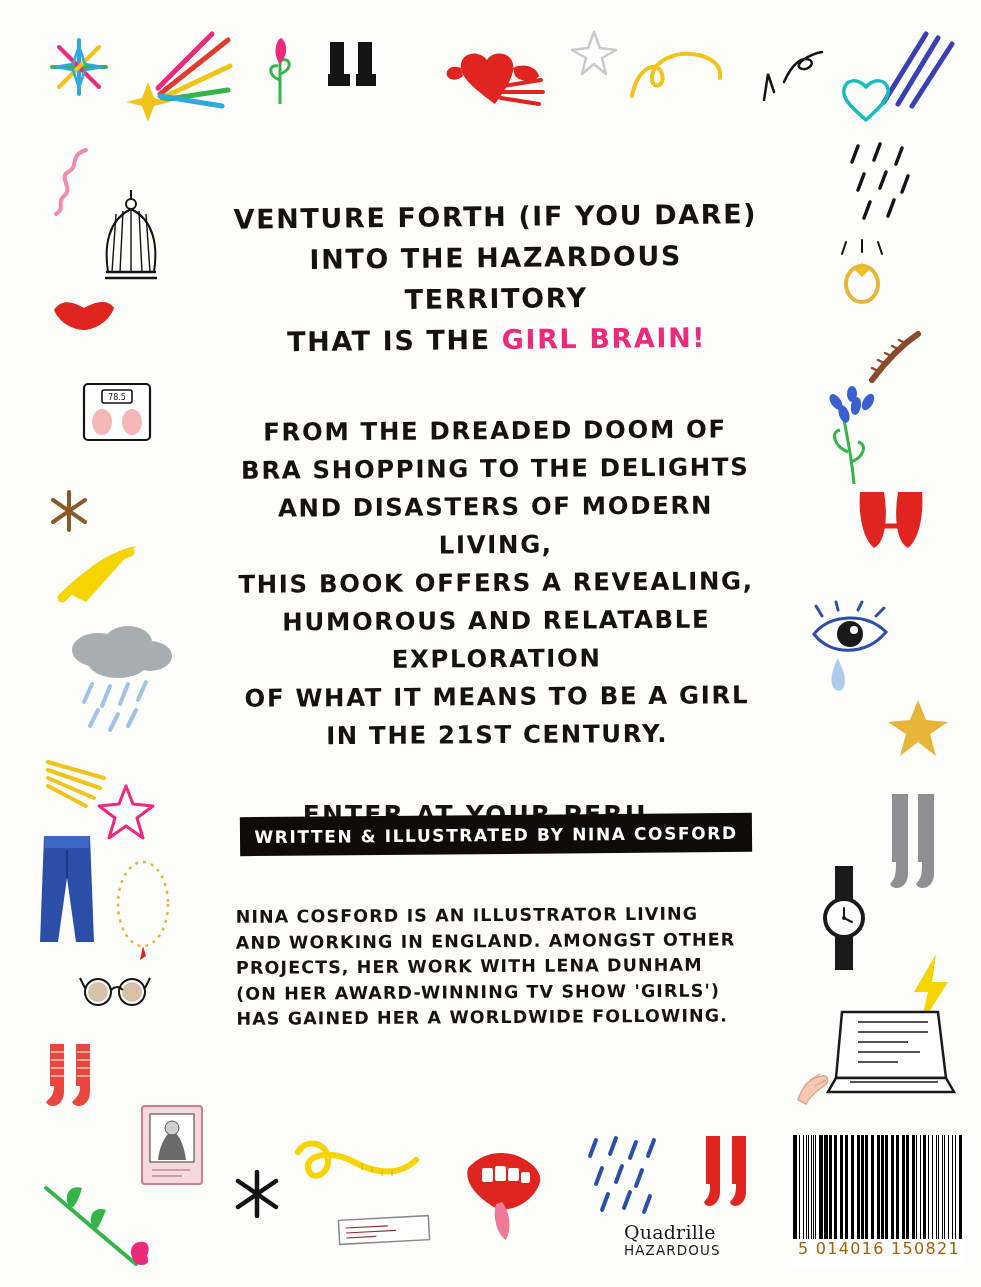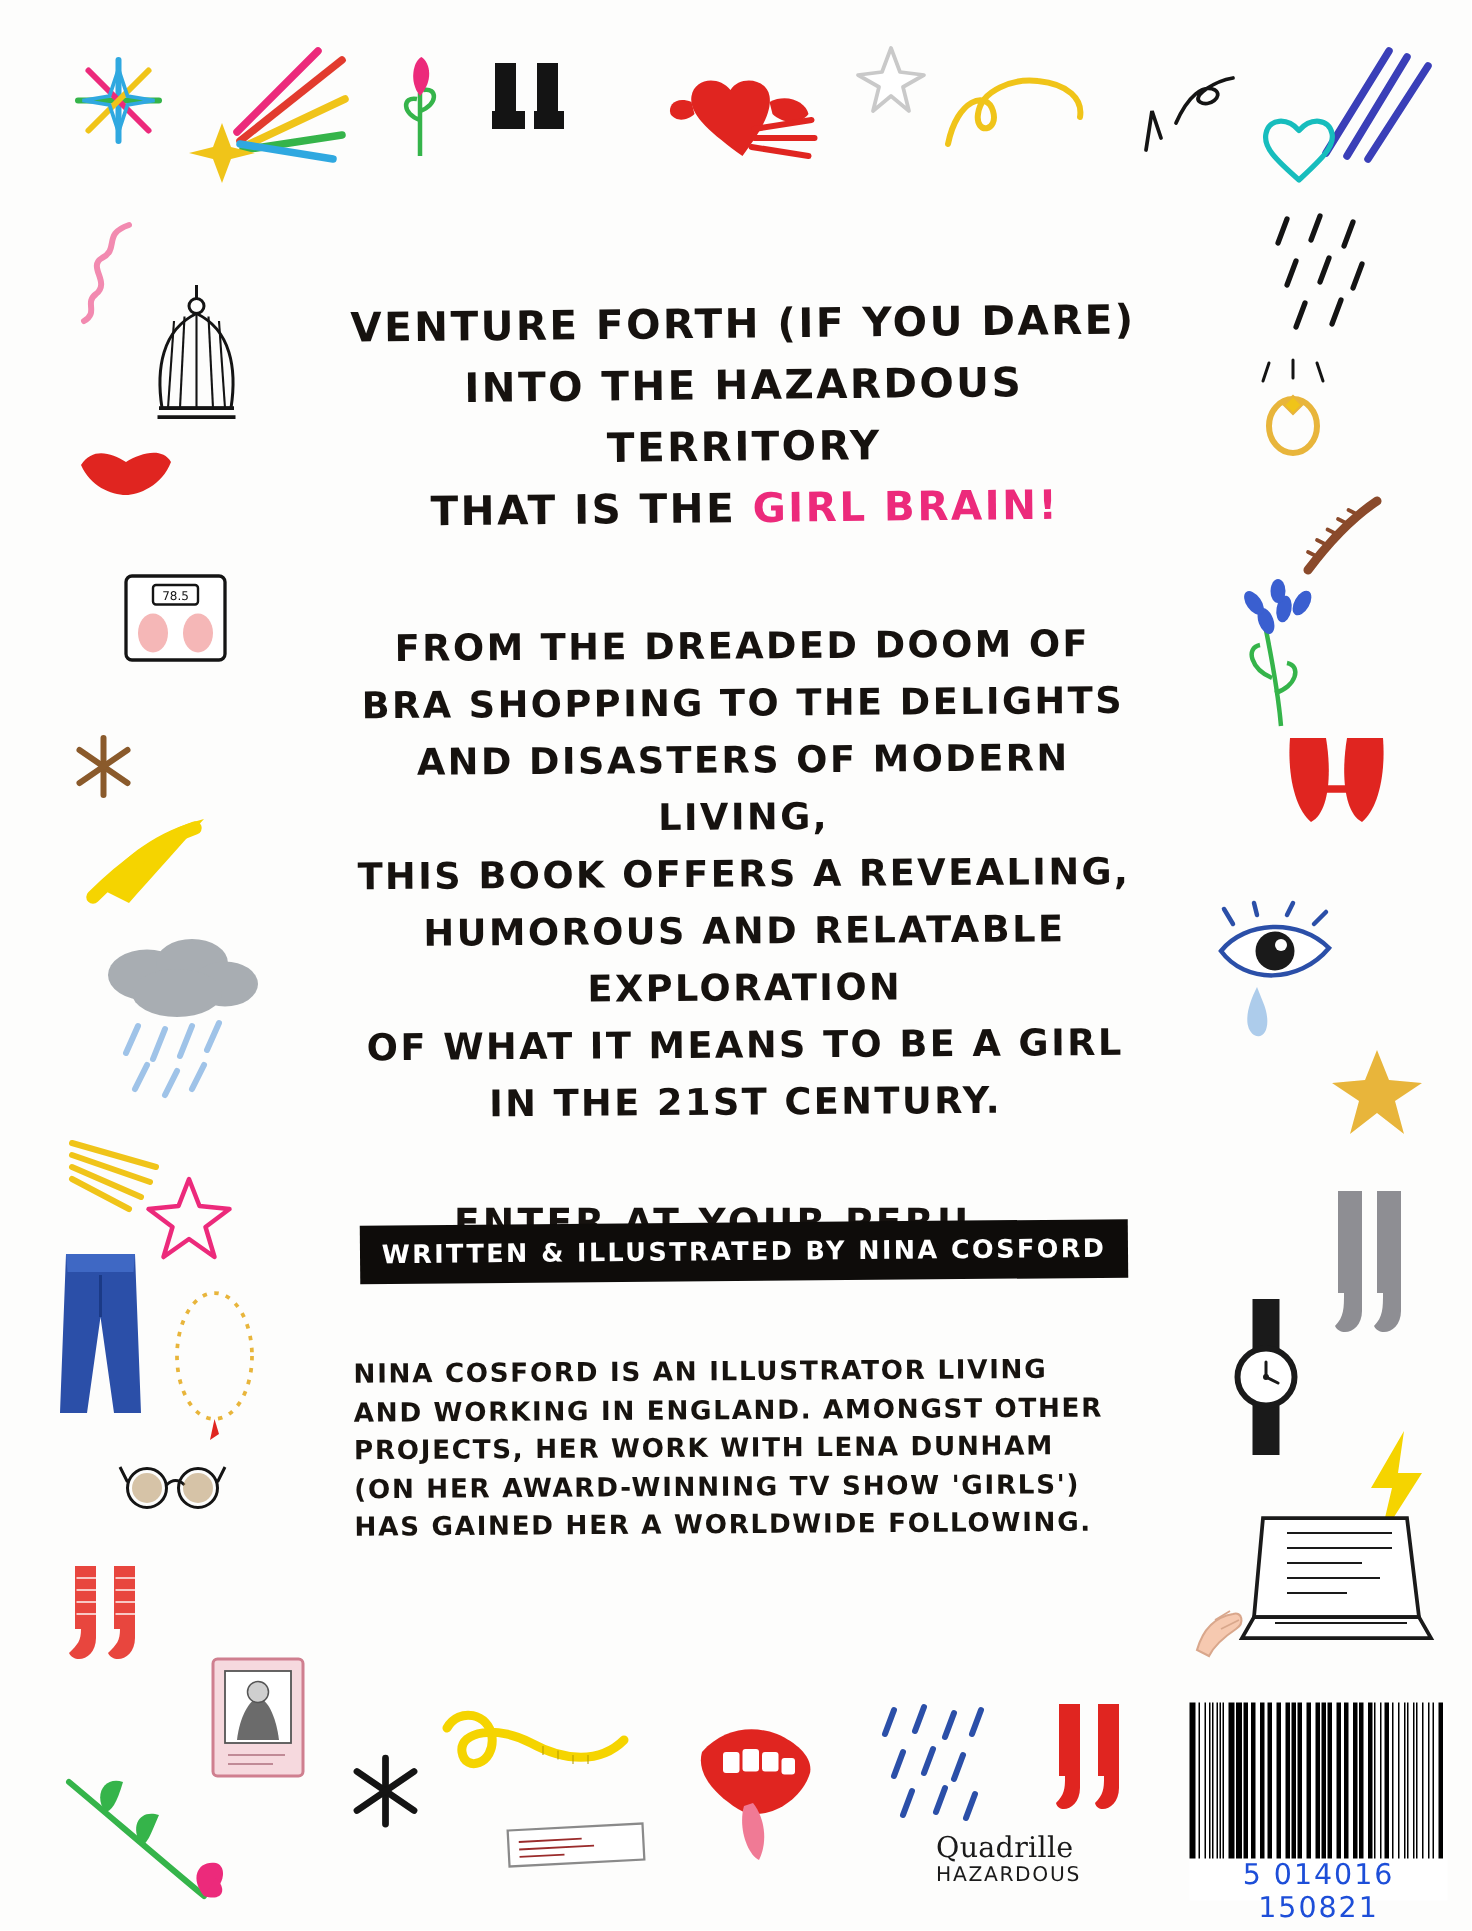--- a/index.html
+++ b/index.html
@@ -141,23 +141,23 @@
     display: block;
     background: #000;
     height: 100%;
   }
   .barcode-digits {
     position: absolute;
     left: 0;
     top: 104px;
     width: 172px;
     font-family: "DejaVu Sans", sans-serif;
-    font-size: 19px;
+    font-size: 16px;
     letter-spacing: 1.3px;
-    color: #1d4ed8;
+    color: #a16207;
     text-align: center;
   }
 
   
   .doodle {
     position: absolute;
     pointer-events: none;
   }
   .doodle svg { display: block; overflow: visible; }
 </style>

